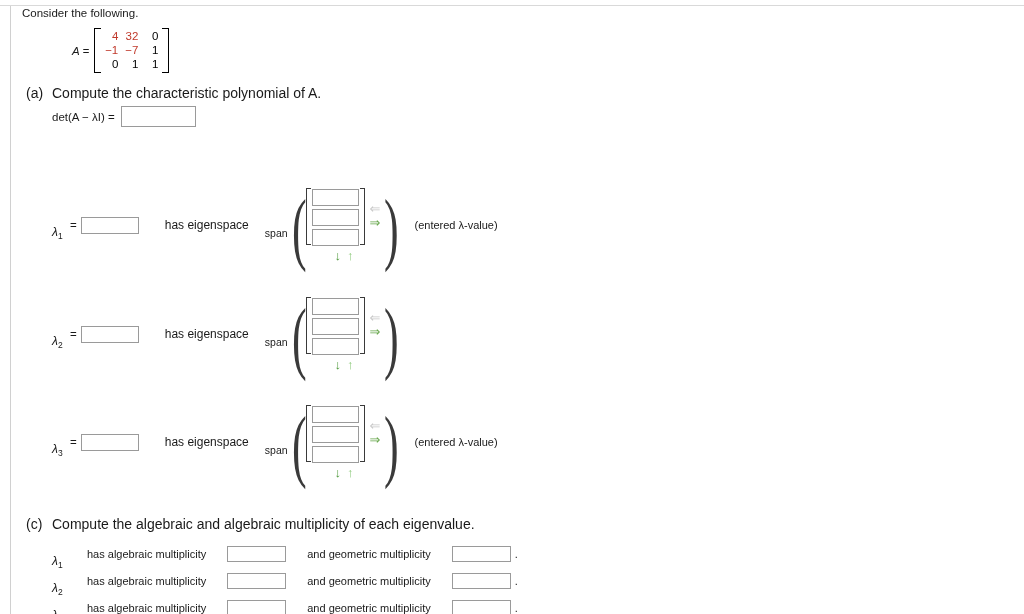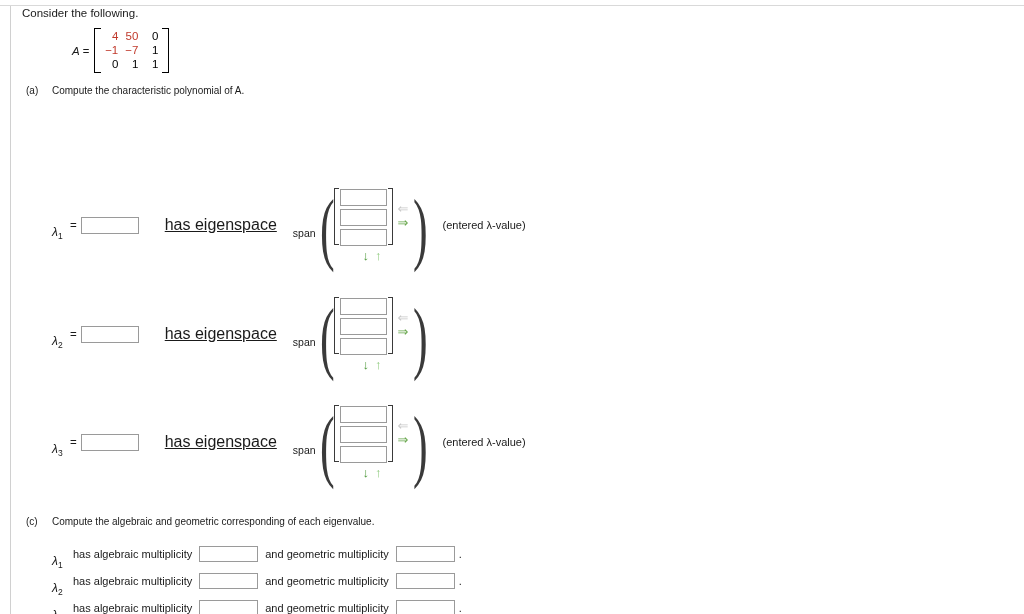--- a/index.html
+++ b/index.html
@@ -42,21 +42,21 @@
     left: 22px; top: 7px;
     font-size: 11.5px;
   }
   .part-label {
     display: inline-block;
     width: 26px;
     text-align: left;
   }
   .part-row {
     position: absolute;
-    font-size: 10px;
+    font-size: 14px;
     white-space: nowrap;
   }
 
   
   #matrix-block {
     position: absolute;
     left: 72px; top: 28px;
     display: flex;
     align-items: center;
     font-size: 11.5px;
@@ -126,22 +126,21 @@
     font-size: 12px;
     margin-top: 16px;
   }
   .lam-label sub {
     font-style: normal;
     font-size: 8.5px;
   }
   .eq-sign { margin: 0 4px 0 0; }
   .has-eig {
     margin-left: 26px;
-    font-size: 16px;
-    text-decoration: underline;
+    font-size: 12px;
   }
   .span-word {
     margin-left: 16px;
     font-size: 10.5px;
     align-self: center;
     margin-top: 16px;
   }
 
   
   .paren {
@@ -221,54 +220,58 @@
   
   .mult-row {
     position: absolute;
     left: 52px;
     display: flex;
     align-items: center;
     font-size: 11px;
     white-space: nowrap;
   }
   .mult-row .lam-label { width: 14px; }
-  .mult-row .seg { margin: 0 7px; }
+  .mult-row .seg { margin: 0 21px; }
   .mult-row .period { margin-left: 4px; }
 </style>
 </head>
 <body>
 
 <div id="top-rule"></div>
 <div id="left-rule"></div>
 
 <div class="page">
 
   <div class="intro">Consider the following.</div>
 
   <div id="matrix-block">
     <span id="matrix-equals">A =</span>
     <div class="bracket bracket-l"></div>
     <div id="matrix-grid">
       <span class="num-red">4</span>
-      <span class="num-red">50</span>
+      <span class="num-red">32</span>
       <span class="num-black">0</span>
       <span class="num-red">−1</span>
       <span class="num-red">−7</span>
       <span class="num-black">1</span>
       <span class="num-black">0</span>
       <span class="num-black">1</span>
       <span class="num-black">1</span>
     </div>
     <div class="bracket bracket-r"></div>
   </div>
 
   <div class="part-row" style="left:26px; top:85px;">
     <span class="part-label">(a)</span><span>Compute the characteristic polynomial of A.</span>
   </div>
 
+  <div id="det-row">
+    <span class="lbl">det(A − λI) =</span>
+    <span class="txtbox box-wide"></span>
+  </div>
 
 
   <div class="eigen-block" style="top:182px;">
     <span class="lam-label"><span>λ</span><sub>1</sub></span>
     <span class="eq-sign">=</span>
     <span class="txtbox box-lam"></span>
     <span class="has-eig">has eigenspace</span>
     <span class="span-word">span</span>
     <span class="paren">
         <span>(</span>
@@ -360,21 +363,21 @@
         <span class="arrow arrow-up">↑</span>
       </div>
     </div>
     <span class="paren">
         <span>)</span>
       </span>
     <span class="note">(entered λ-value)</span>
   </div>
 
   <div class="part-row" style="left:26px; top:516px;">
-    <span class="part-label">(c)</span><span>Compute the algebraic and geometric corresponding of each eigenvalue.</span>
+    <span class="part-label">(c)</span><span>Compute the algebraic and algebraic multiplicity of each eigenvalue.</span>
   </div>
 
   <div class="mult-row" style="top:538px;">
     <span class="lam-label"><span>λ</span><sub>1</sub></span>
     <span class="seg">has algebraic multiplicity</span>
     <span class="txtbox box-mult"></span>
     <span class="seg">and geometric multiplicity</span>
     <span class="txtbox box-mult"></span>
     <span class="period">.</span>
   </div>

